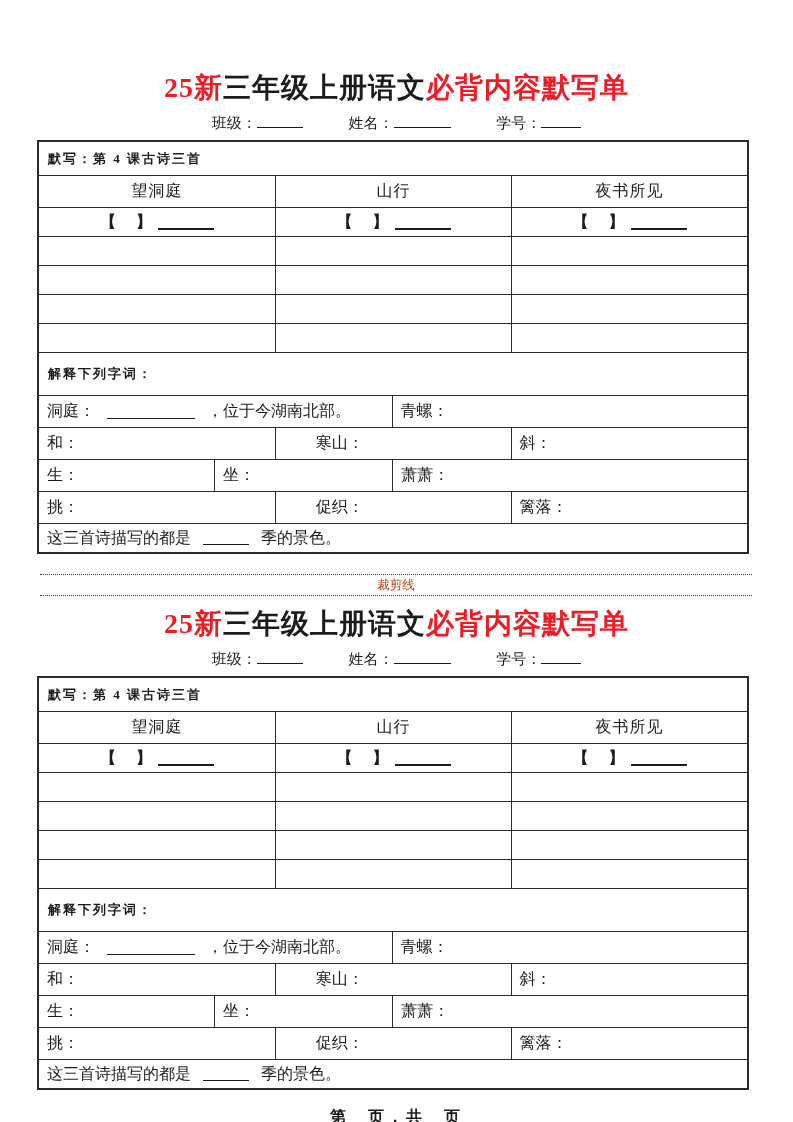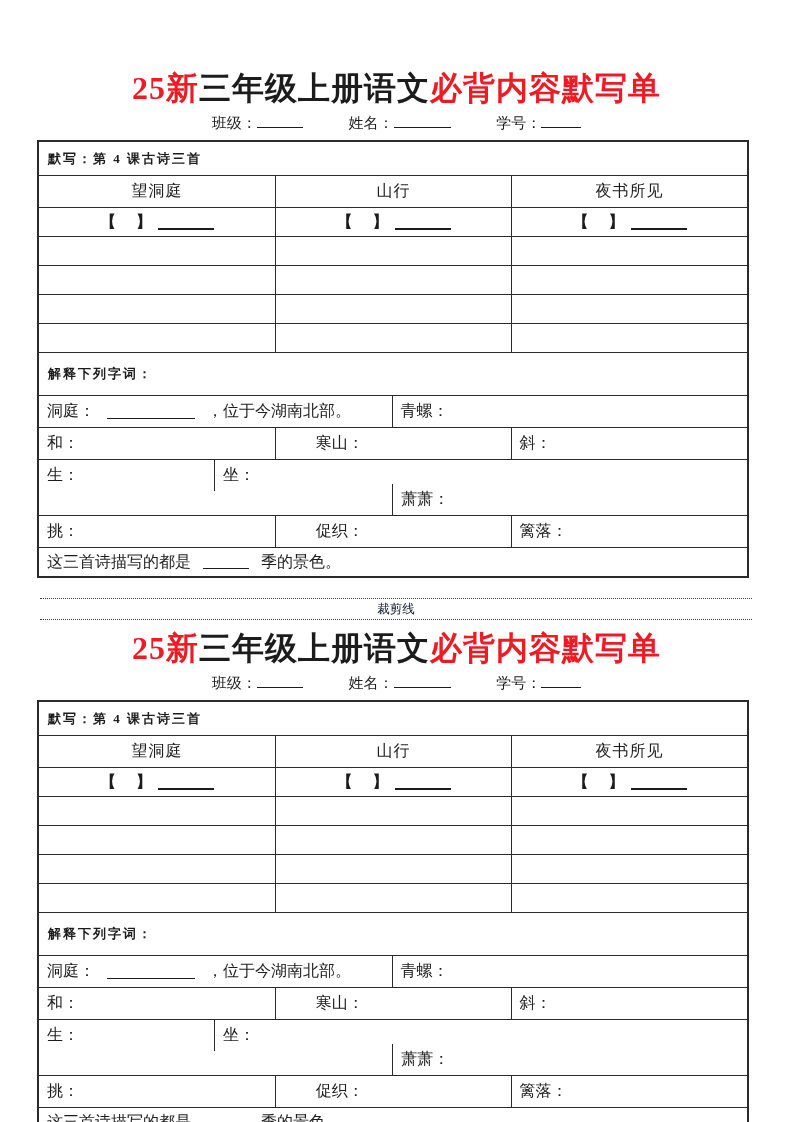--- a/index.html
+++ b/index.html
@@ -15,21 +15,21 @@
     font-family:"Liberation Serif","DejaVu Serif",serif;
     overflow:hidden;
   }
   .sheet{display:block;}
   .sheet--first{padding-top:72px;}
 
   
   .title{
     margin:0;
     text-align:center;
-    font-size:32px;
+    font-size:28px;
     font-weight:700;
     letter-spacing:1px;
     line-height:32px;
   }
   .title .red{color:var(--red);}
 
   
   .student-line{
     margin-top:8px;
     text-align:center;
@@ -95,34 +95,34 @@
     gap:10px;
   }
   .erow .ecell + .ecell{border-left:1.5px solid var(--line);}
   .split-half   .ecell:nth-child(1){flex:0 0 49.8%;}
   .split-half   .ecell:nth-child(2){flex:1 1 auto;}
   .split-thirds .ecell:nth-child(1){flex:0 0 33.3%;}
   .split-thirds .ecell:nth-child(2){flex:0 0 33.3%;padding-left:40px;}
   .split-thirds .ecell:nth-child(3){flex:1 1 auto;}
   .split-quart  .ecell:nth-child(1){flex:0 0 24.7%;}
   .split-quart  .ecell:nth-child(2){flex:0 0 25.2%;}
-  .split-quart  .ecell:nth-child(3){flex:1 1 auto;margin-top:24px;}
+  .split-quart  .ecell:nth-child(3){flex:1 1 auto;}
   .erow.summary .ecell{height:28px;}
   .erow .blank{margin:0 2px;}
 
   
   .cut-block{
     width:712px;
     margin:20px 0 12px 40px;
   }
   .dotted{border-top:1.5px dotted #3a3a3a;height:0;}
   .cut-label{
     text-align:center;
     font-size:12.5px;
-    color:#0f172a;
+    color:#c2410c;
     line-height:20px;
     height:20px;
   }
 
   
   .footer{
     margin-top:17px;
     text-align:center;
     font-size:16px;
     font-weight:700;

